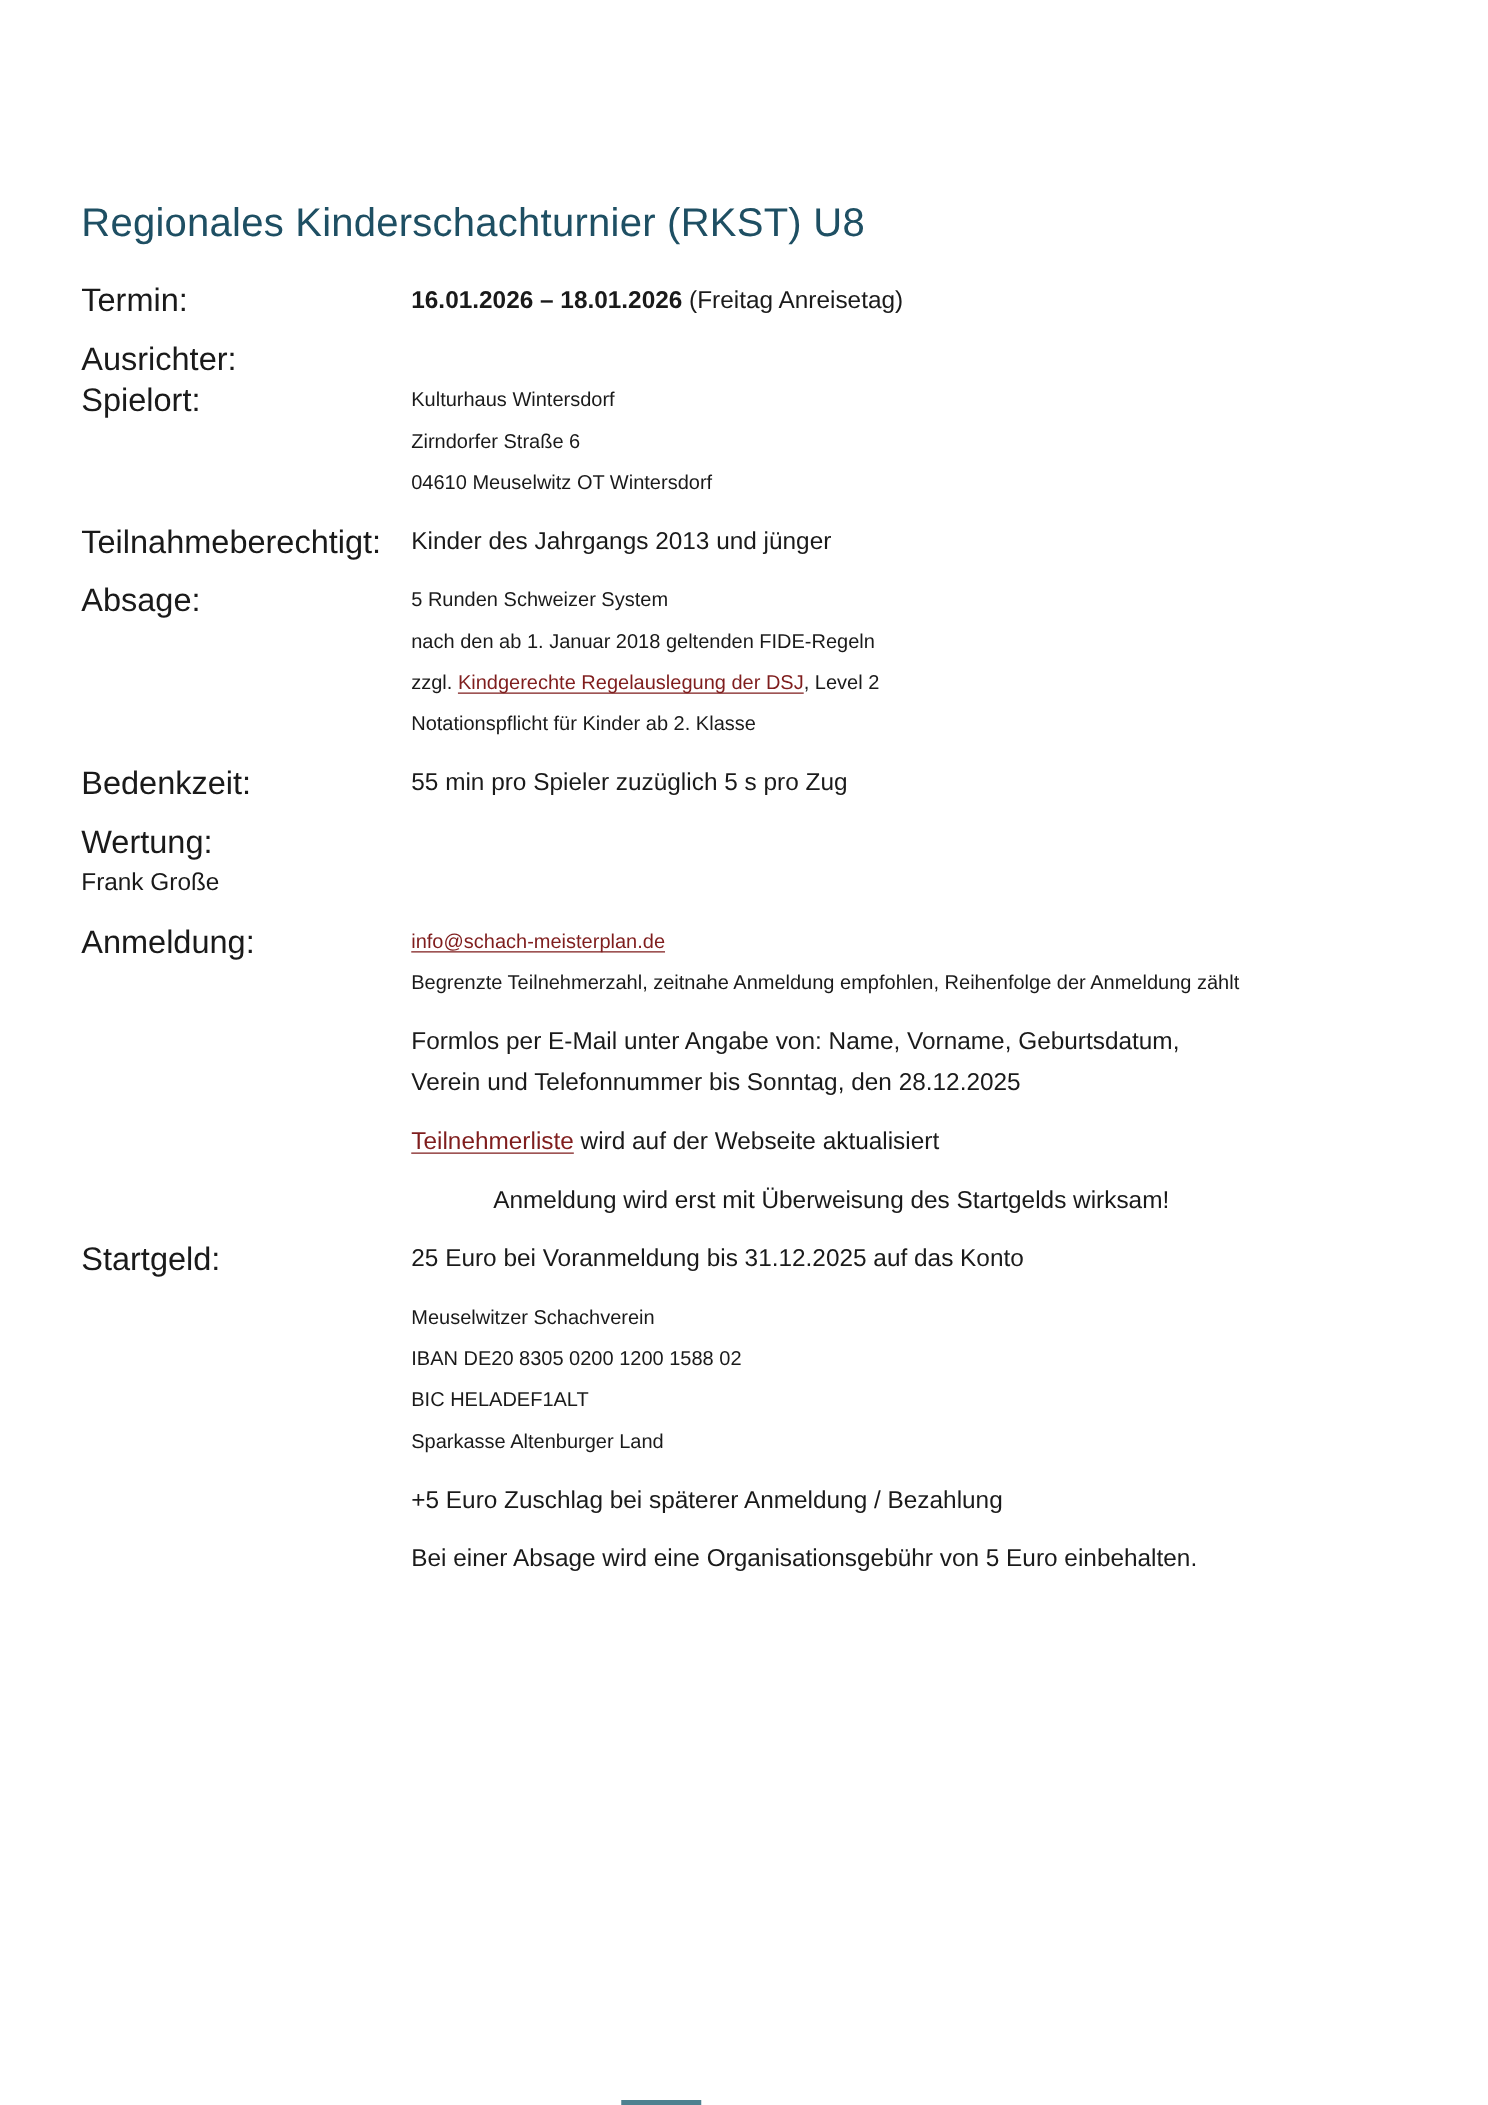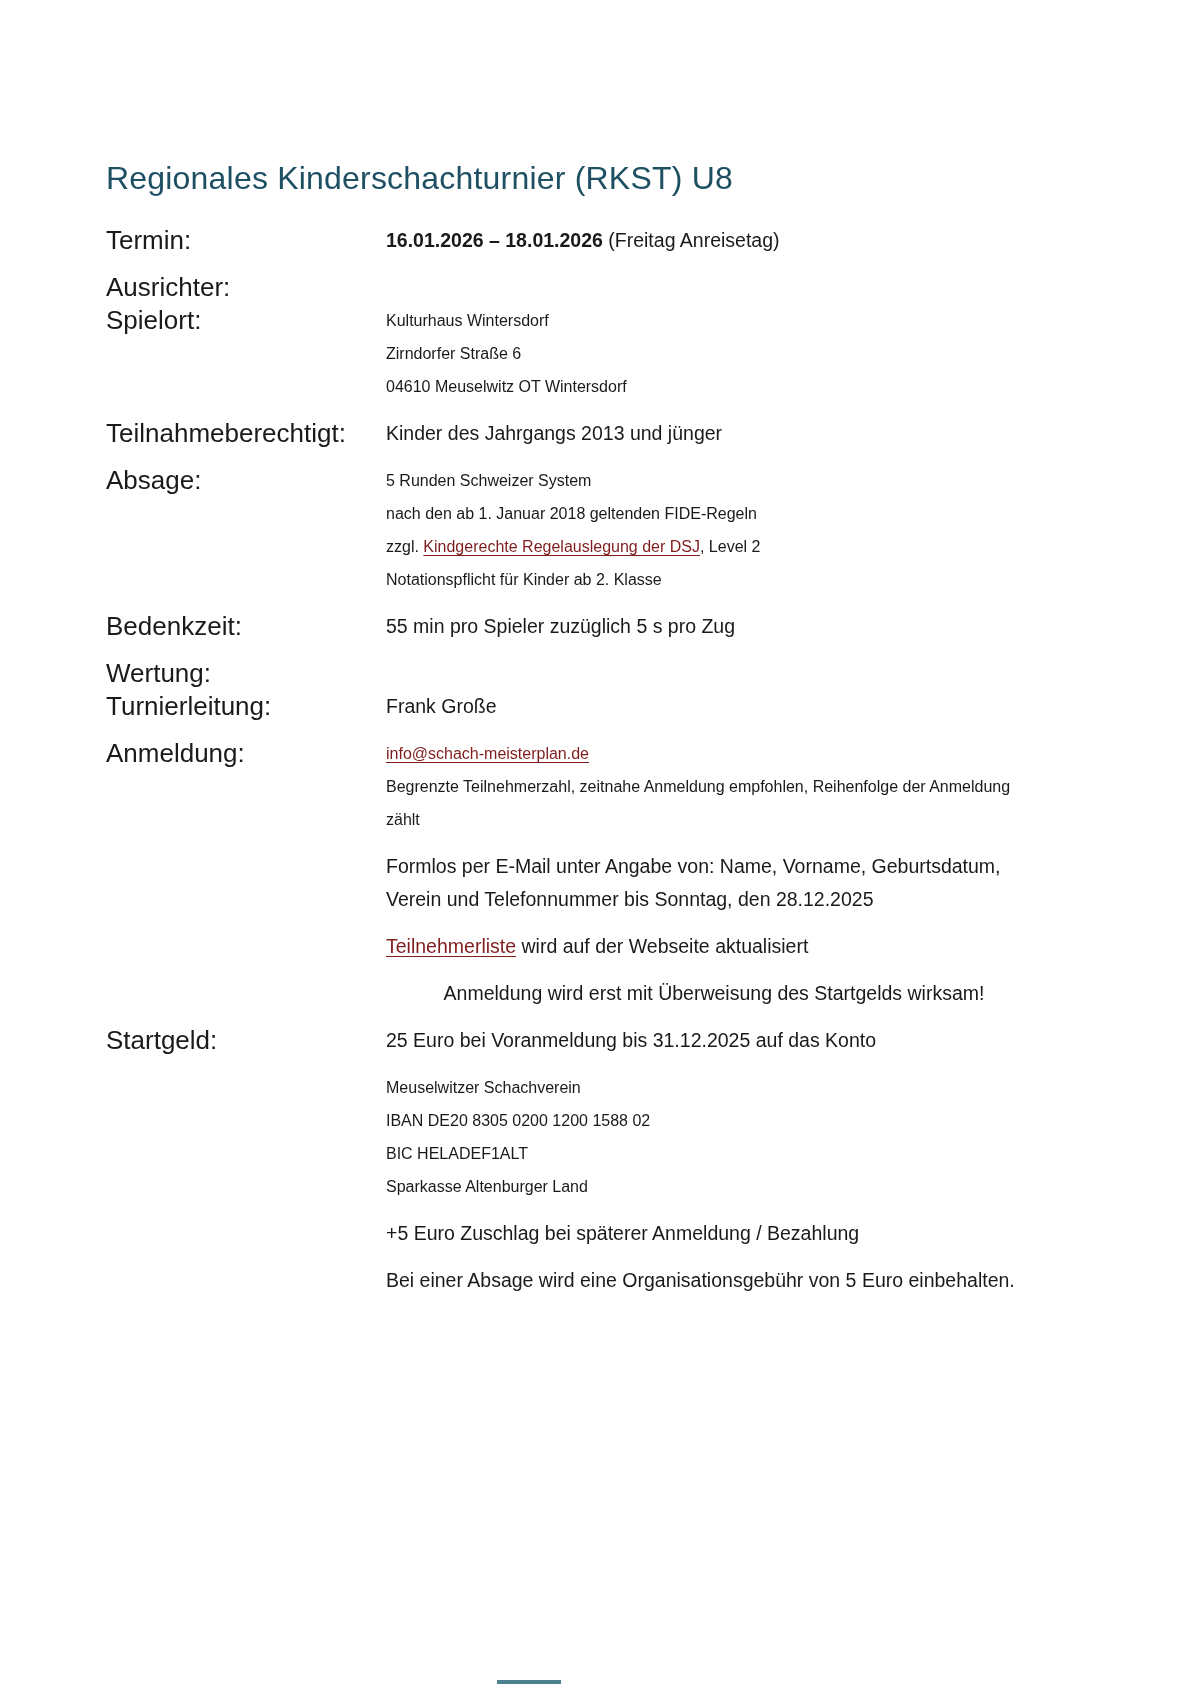--- a/index.html
+++ b/index.html
@@ -5,40 +5,40 @@
   * { box-sizing: border-box; }
   html, body { margin: 0; padding: 0; }
   body {
     width: 1190px; height: 1684px;
     background: #ffffff;
     font-family: "Liberation Sans", sans-serif;
     color: #1a1a1a;
     position: relative;
     overflow: hidden;
   }
-  .doc { padding: 160px 128px 0 106px; }
+  .doc { padding: 160px 128px 0 65px; }
   .title {
     font-size: 32px;
     font-weight: 500;
     color: #1e4f63;
     margin: 0 0 27px 0;
     letter-spacing: 0.2px;
   }
   .row {
     display: grid;
     grid-template-columns: 264px 1fr;
     align-items: start;
   }
   .label {
     font-size: 26px;
     line-height: 33px;
   }
   .value { max-width: 672px; }
   .value p, .para {
-    margin: 0 0 14px 16px;
+    margin: 0 0 14px 0;
     font-size: 19.5px;
     line-height: 33px;
   }
   .ln { font-size: 16px; line-height: 33px; }
   b, strong { font-weight: 700; }
   a.link {
     color: #7f1d1d;
     text-decoration: underline;
     text-decoration-thickness: 1px;
     text-underline-offset: 3px;
@@ -107,21 +107,20 @@
     <div class="value">
       <p>55 min pro Spieler zuzüglich 5 s pro Zug</p>
     </div>
   </div>
 
   <div class="row">
     <div class="label">Wertung:</div>
   </div>
 
   <div class="row">
-    <div class="label">Turnierleitung:</div>
     <div class="value">
       <p>Frank Große</p>
     </div>
   </div>
 
   <div class="row">
     <div class="label">Anmeldung:</div>
     <div class="value">
       <div class="para">
         <div class="ln"><a class="link">info@schach-meisterplan.de</a></div>

